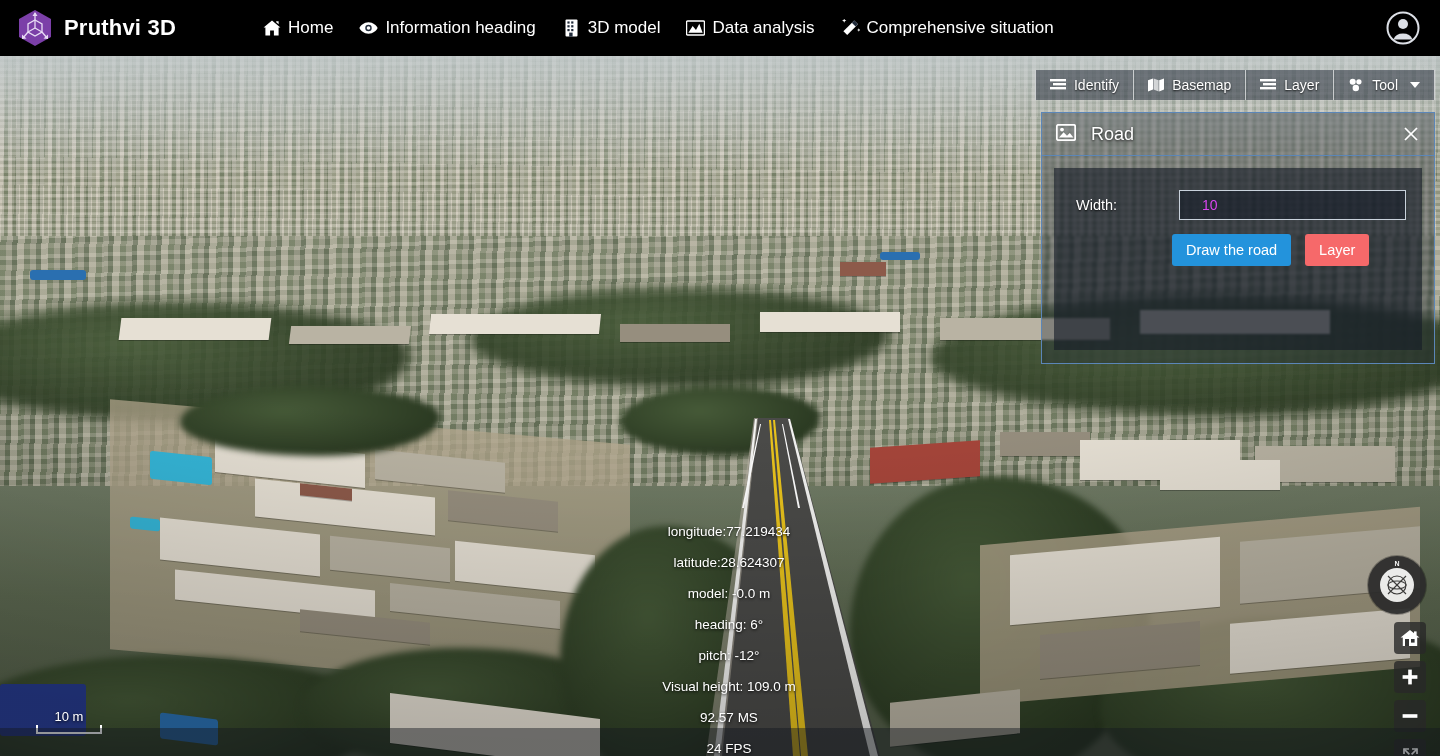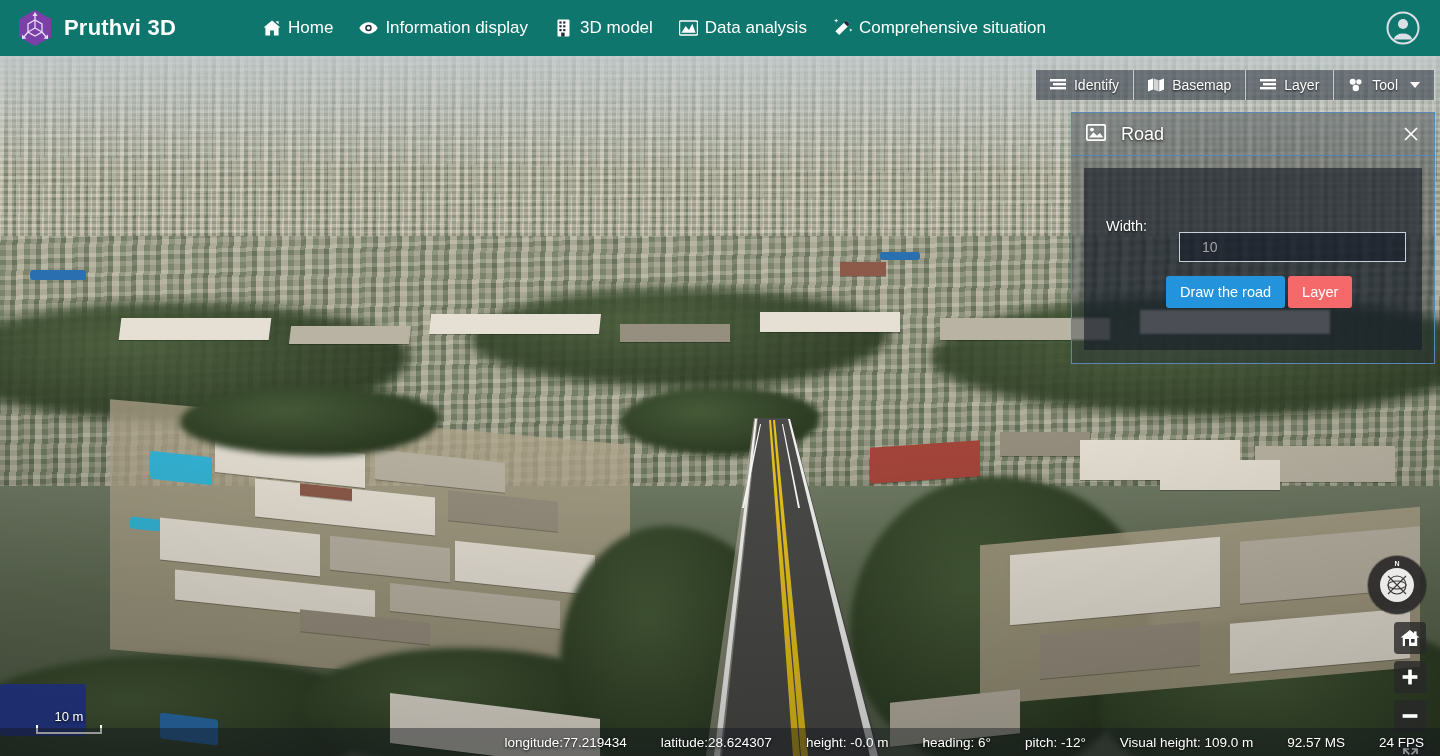--- a/index.html
+++ b/index.html
@@ -7,21 +7,21 @@
     width: 1440px; height: 756px;
     overflow: hidden;
     font-family: "Liberation Sans", sans-serif;
     background: #1b2230;
   }
 
   
   .header {
     position: absolute; top: 0; left: 0;
     width: 1440px; height: 56px;
-    background: #0f766e;
+    background: #000000;
     display: flex; align-items: center;
     z-index: 50;
   }
   .brand { display: flex; align-items: center; margin-left: 18px; }
   .logo-hex {
     width: 34px; height: 38px;
     display: flex; align-items: center; justify-content: center;
     position: relative;
   }
   .logo-hex svg { display: block; }
@@ -159,21 +159,21 @@
   .caret {
     width: 0; height: 0; margin-left: 4px;
     border-left: 5px solid transparent;
     border-right: 5px solid transparent;
     border-top: 6px solid #fff;
   }
 
   
   .road-panel {
     position: absolute; top: 56px; right: 5px;
-    width: 364px; height: 252px;
+    width: 394px; height: 252px;
     background: rgba(30,38,52,.34);
     border: 1px solid #5b86b8;
     z-index: 40;
     backdrop-filter: blur(1px);
   }
   .rp-head {
     height: 43px;
     display: flex; align-items: center;
     padding: 0 14px 0 14px;
     border-bottom: 1px solid #5b86b8;
@@ -197,38 +197,37 @@
   }
   .frow { display: flex; align-items: center; margin-bottom: 14px; }
   .flabel {
     color: #fff; font-size: 14.5px; width: 128px;
     text-shadow: 0 1px 2px rgba(0,0,0,.9);
   }
   .finput {
     flex: 1; height: 30px;
     background: rgba(20,27,38,.55);
     border: 1px solid #c9d2dc;
-    color: #a3a3a3; font-size: 14px;
+    color: #d946ef; font-size: 14px;
     padding: 0 22px;
     font-family: "Liberation Sans", sans-serif;
     outline: none;
-    margin-top: 42px;
   }
   .slider-wrap { flex: 1; display: flex; align-items: center; height: 20px; }
   .slider-track {
     position: relative; width: 100%; height: 8px;
     background: #fff; border-radius: 5px;
   }
   .slider-knob {
     position: absolute; right: -1px; top: 50%;
     transform: translateY(-50%);
     width: 15px; height: 15px; border-radius: 50%;
     background: #fff; cursor: pointer;
   }
-  .btn-row { display: flex; gap: 3px; margin-left: 60px; margin-top: 6px; }
+  .btn-row { display: flex; gap: 14px; margin-left: 96px; margin-top: 6px; }
   .btn {
     height: 32px; padding: 0 14px;
     border: none; color: #fff; font-size: 14.5px;
     cursor: pointer; border-radius: 3px;
     font-family: "Liberation Sans", sans-serif;
   }
   .btn-primary { background: #2393dc; }
   .btn-danger  { background: #f6696a; }
 
   
@@ -272,24 +271,25 @@
     border-left: 2px solid #fff; border-right: 2px solid #fff;
     border-bottom: 2px solid #fff; margin: 1px auto 0;
   }
 
   
   .statusbar {
     position: absolute; left: 0; bottom: 0;
     width: 1440px; height: 28px;
     background: rgba(20,24,32,.45);
     display: flex; align-items: center; justify-content: flex-end;
-    gap: 0; z-index: 35;
+    gap: 16px; z-index: 35;
     color: #fff; font-size: 13.5px;
     text-shadow: 0 1px 3px rgba(0,0,0,.95);
     padding-right: 16px;
+    flex-direction: column;
   }
   .st-item { margin-left: 34px; white-space: nowrap; }
 </style>
 </head>
 <body>
 
 <div class="header">
 
   <div class="brand">
     <div class="logo-hex">
@@ -327,21 +327,21 @@
     </div>
 
     <div class="nav-item">
       <span class="nav-ico">
         <svg width="20" height="14" viewBox="0 0 20 14" fill="#fff">
           <path d="M10 1C5.2 1 1.6 4.3 0.4 7c1.2 2.7 4.8 6 9.6 6s8.4-3.3 9.6-6C18.4 4.3 14.8 1 10 1z"></path>
           <circle cx="10" cy="7" r="3.4" fill="#212b3a"></circle>
           <circle cx="10" cy="7" r="1.9" fill="#fff"></circle>
         </svg>
       </span>
-      <span>Information display</span>
+      <span>Information heading</span>
     </div>
 
     <div class="nav-item">
       <span class="nav-ico">
         <svg width="13" height="18" viewBox="0 0 13 18" fill="#fff">
           <rect x="0.5" y="0.5" width="12" height="17" rx="1"></rect>
           <g fill="#212b3a">
             <rect x="2.4" y="2.4" width="2.2" height="2.2"></rect>
             <rect x="6.2" y="2.4" width="2.2" height="2.2"></rect>
             <rect x="2.4" y="6.2" width="2.2" height="2.2"></rect>
@@ -595,20 +595,20 @@
   </div>
 
   <div class="scalebar">
     <div>10 m</div>
     <div class="scalebar-line"></div>
   </div>
 
   <div class="statusbar">
     <span class="st-item">longitude:77.219434</span>
     <span class="st-item">latitude:28.624307</span>
-    <span class="st-item">height:  -0.0 m</span>
+    <span class="st-item">model:  -0.0 m</span>
     <span class="st-item">heading:  6°</span>
     <span class="st-item">pitch:  -12°</span>
     <span class="st-item">Visual height:  109.0 m</span>
     <span class="st-item">92.57 MS</span>
     <span class="st-item">24 FPS</span>
   </div>
 </div>
 
 </body></html>

